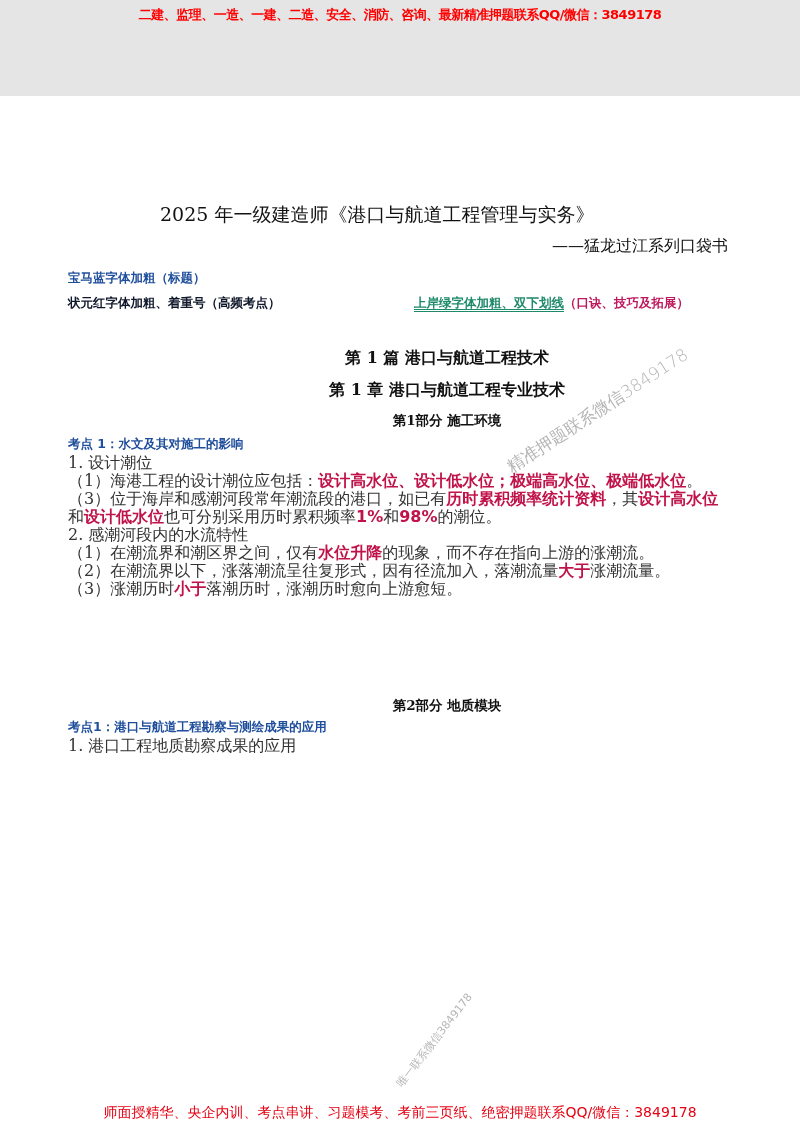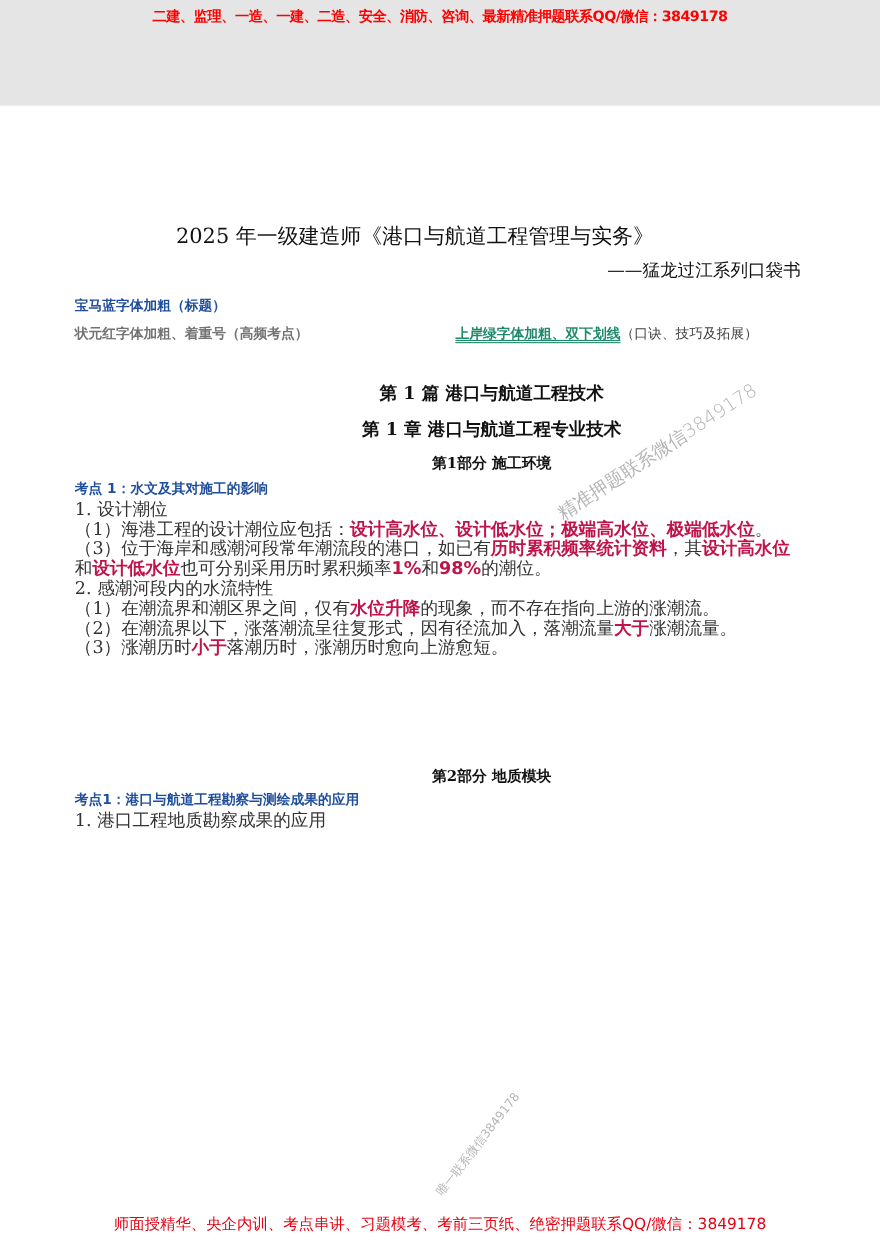--- a/index.html
+++ b/index.html
@@ -18,24 +18,24 @@
   .doc-title {
     position: absolute; left: 160px; top: 202px; font-size: 19px; color: #111; white-space: nowrap;
     font-family: "DejaVu Serif", serif;
   }
   .doc-subtitle {
     position: absolute; right: 72px; top: 236px; font-size: 16px; color: #111; white-space: nowrap;
     font-family: "DejaVu Serif", serif;
   }
   .legend { position: absolute; font-size: 12.5px; font-weight: bold; white-space: nowrap; font-family: "DejaVu Sans", sans-serif; }
   .legend-blue { left: 68px; top: 270px; color: #1f4e9c; }
-  .legend-red { left: 68px; top: 295px; color: #737373; }
+  .legend-red { left: 68px; top: 295px; color: #0f172a; }
   .legend-green { left: 414px; top: 295px; color: #1f8a6a; }
   .legend-green .ul { text-decoration: underline double; text-underline-offset: 2px; }
-  .legend-green .paren { font-weight: normal; color: #404040; }
+  .legend-green .paren { font-weight: bold; color: #be185d; }
 
   .h-part { position: absolute; left: 0; width: 800px; text-align: center; font-weight: bold; color: #111; font-family: "DejaVu Serif", serif; white-space: nowrap; padding-left: 47px; }
   .h-pian { top: 348px; font-size: 16px; }
   .h-zhang { top: 380px; font-size: 16px; }
   .h-bufen { top: 412px; font-size: 13.5px; }
 
   .kp { position: absolute; left: 68px; font-size: 12.5px; font-weight: bold; color: #1f4e9c; font-family: "DejaVu Sans", sans-serif; white-space: nowrap; }
   .body-text { position: absolute; left: 68px; width: 665px; font-size: 16px; line-height: 18px; color: #333; font-family: "DejaVu Serif", serif; }
   .hl { color: #c0134a; font-weight: bold; font-family: "DejaVu Sans", sans-serif; }
   .line { display: block; }

